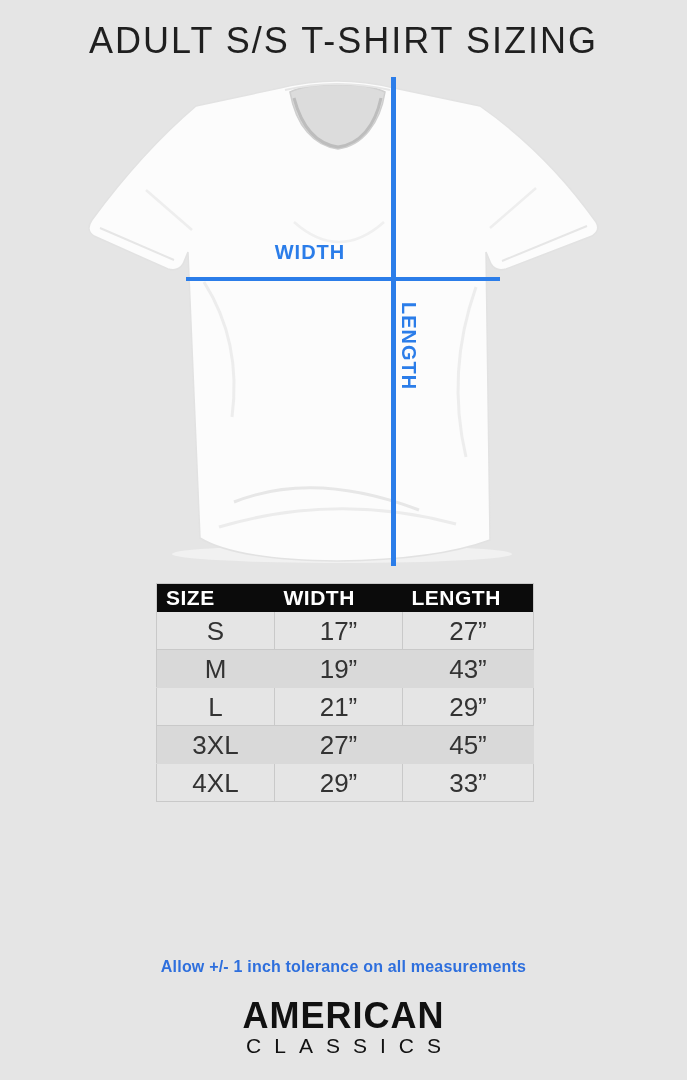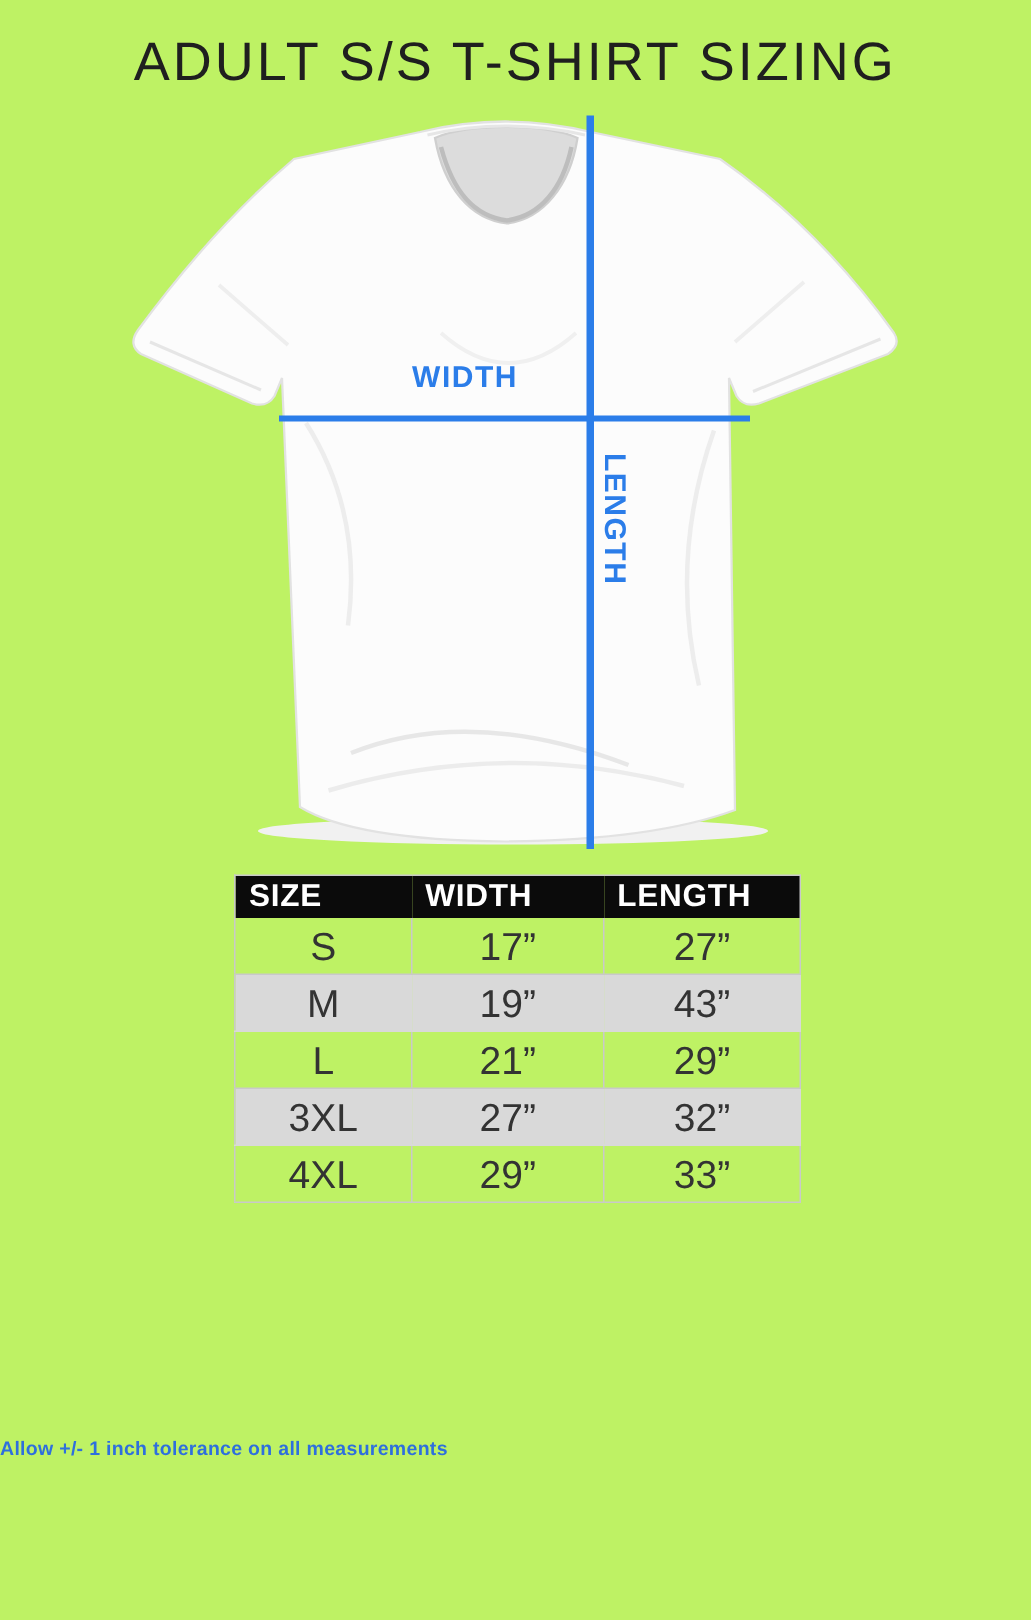--- a/index.html
+++ b/index.html
@@ -6,21 +6,21 @@
     --accent_blue:#2b7de9;
     --note_blue:#2e6fdd;
     --header_bg:#0b0b0b;
     --header_text:#ffffff;
     --row_alt_gray:#d9d9d9;
     --table_border:#c9c9c9;
     --body_text:#2a2a2a;
   }
   html,body{margin:0;padding:0;background:#ffffff;}
   .canvas{
-    position:relative;width:687px;height:1080px;background:#bef264;overflow:hidden;
+    position:relative;width:687px;height:1080px;background:#e5e5e5;overflow:hidden;
     font-family:"Liberation Sans",sans-serif;color:var(--body_text);
   }
   .page-title{
     position:absolute;top:20px;left:0;width:687px;text-align:center;
     font-size:36px;font-weight:300;letter-spacing:2px;color:#1f1f1f;white-space:nowrap;
   }
   .shirt-wrap{position:absolute;left:84px;top:72px;width:520px;height:500px;}
   .measure-line{position:absolute;background:var(--accent_blue);}
   .width-line{left:186px;top:277px;width:314px;height:4px;}
   .length-line{left:391px;top:77px;width:5px;height:489px;}
@@ -44,22 +44,22 @@
     font-size:21px;font-weight:bold;text-align:left;padding:0 0 0 9px;height:28px;letter-spacing:0.5px;
   }
   table.size-table td{
     height:37px;text-align:center;font-size:26px;font-weight:300;color:#333;
     border-right:1px solid var(--table_border);border-bottom:1px solid var(--table_border);
     padding:0;line-height:1;
   }
   table.size-table td:last-child{border-right:1px solid var(--table_border);}
   table.size-table tr.alt td{background:var(--row_alt_gray);border-right-color:var(--row_alt_gray);border-bottom-color:var(--row_alt_gray);}
   .tolerance-note{
-    position:absolute;top:958px;left:0;width:687px;text-align:left;
-    color:var(--note_blue);font-weight:bold;font-size:13px;letter-spacing:0.2px;
+    position:absolute;top:958px;left:0;width:687px;text-align:center;
+    color:var(--note_blue);font-weight:bold;font-size:16px;letter-spacing:0.2px;
   }
   .brand{position:absolute;top:998px;left:0;width:687px;text-align:center;color:#111;}
   .brand-line1{font-size:36px;font-weight:800;letter-spacing:1px;line-height:1.0;}
   .brand-line2{font-size:21px;font-weight:400;letter-spacing:13px;text-indent:13px;line-height:1.1;}
 </style>
 </head>
 <body>
 
 <div class="canvas">
 
@@ -137,26 +137,30 @@
           <td>43”</td>
         </tr>
         <tr>
           <td>L</td>
           <td>21”</td>
           <td>29”</td>
         </tr>
         <tr class="alt">
           <td>3XL</td>
           <td>27”</td>
-          <td>32”</td>
+          <td>45”</td>
         </tr>
         <tr>
           <td>4XL</td>
           <td>29”</td>
           <td>33”</td>
         </tr>
       </tbody>
   </table>
 
   <div class="tolerance-note">Allow +/- 1 inch tolerance on all measurements</div>
 
+  <div class="brand">
+    <div class="brand-line1">AMERICAN</div>
+    <div class="brand-line2">CLASSICS</div>
+  </div>
 
 </div>
 
 </body></html>

